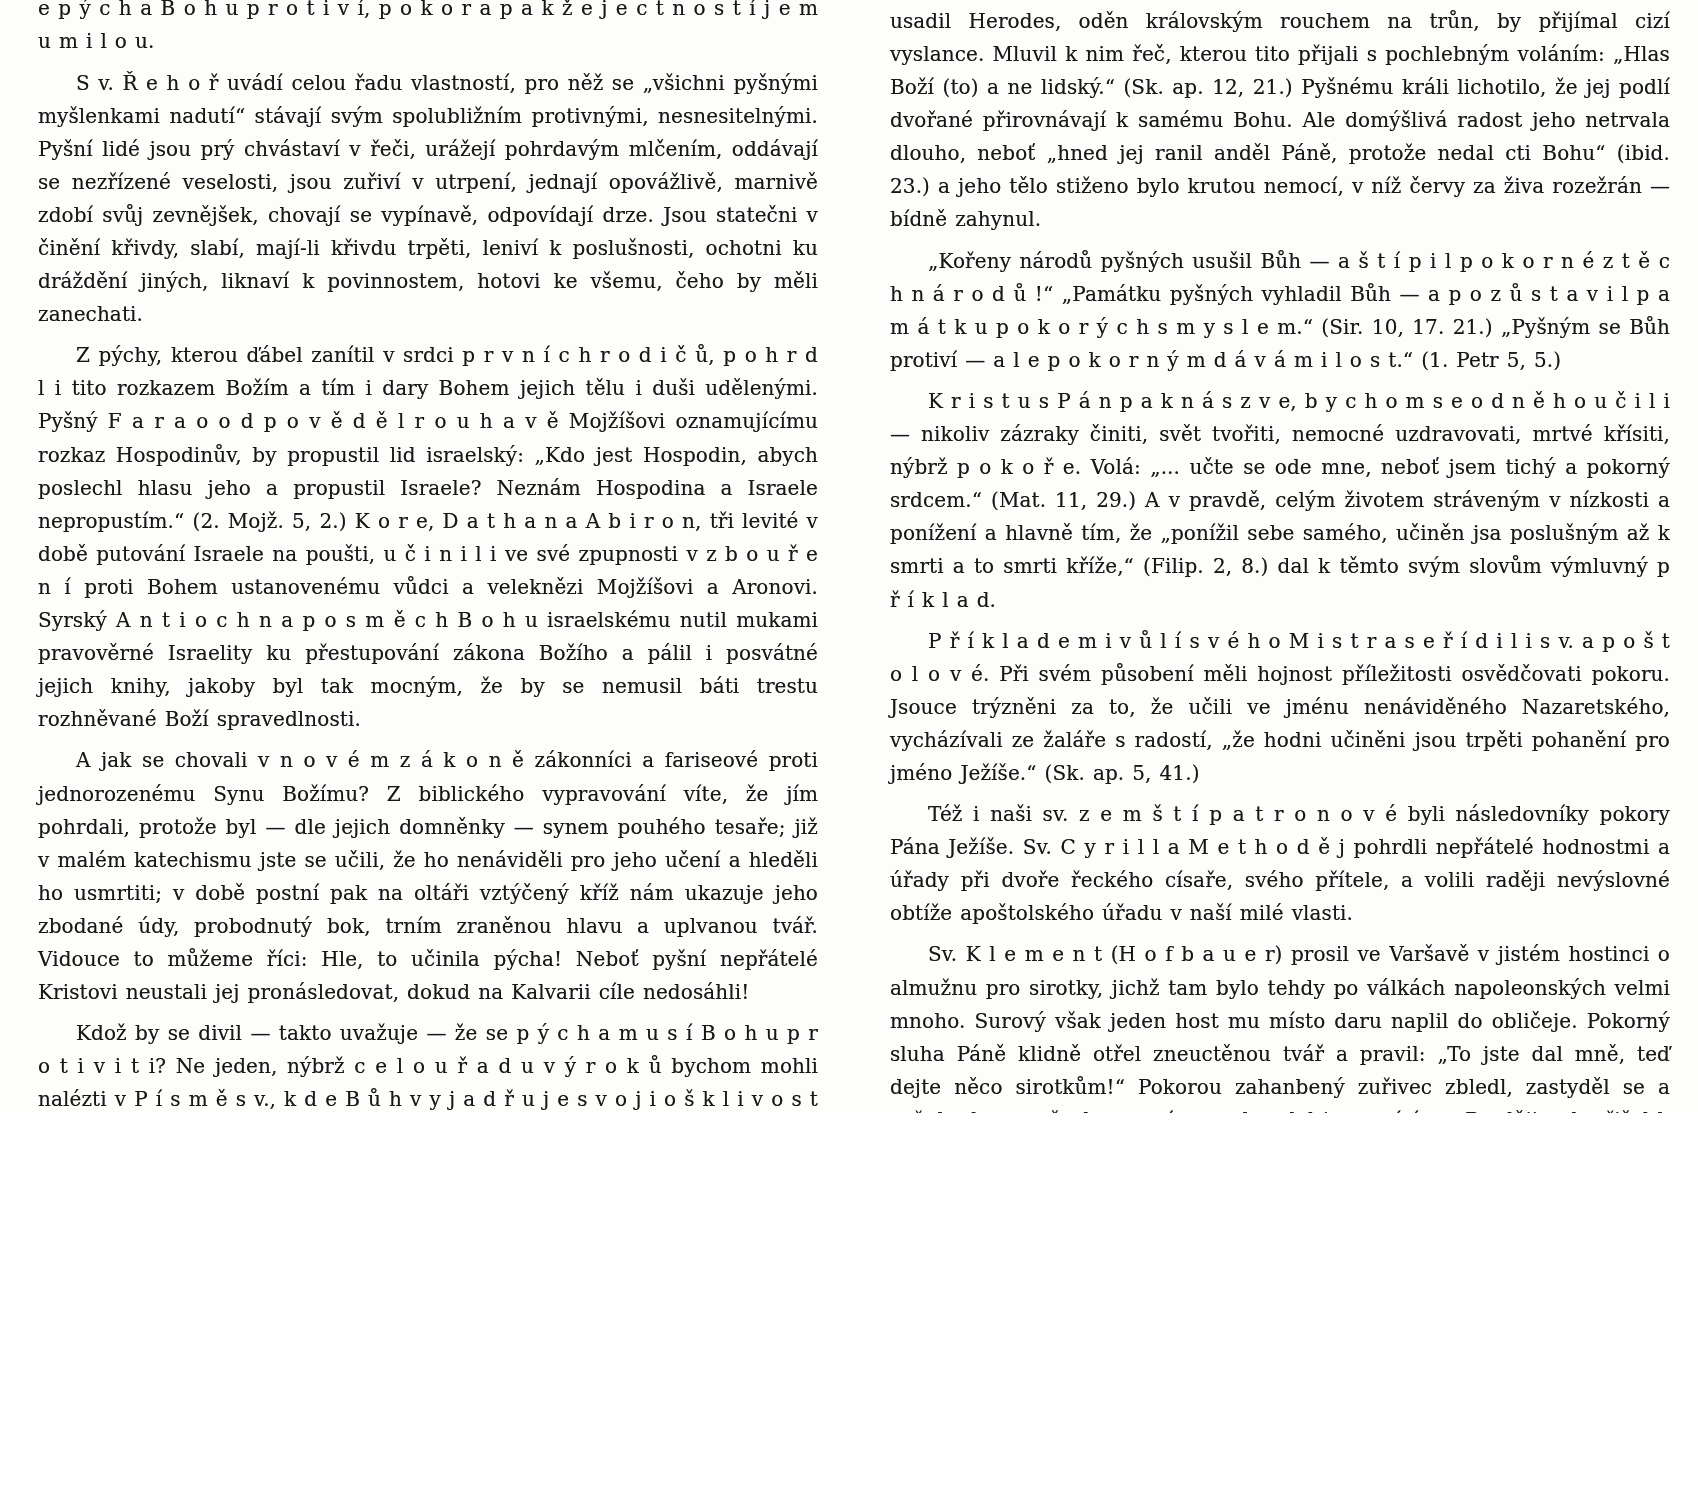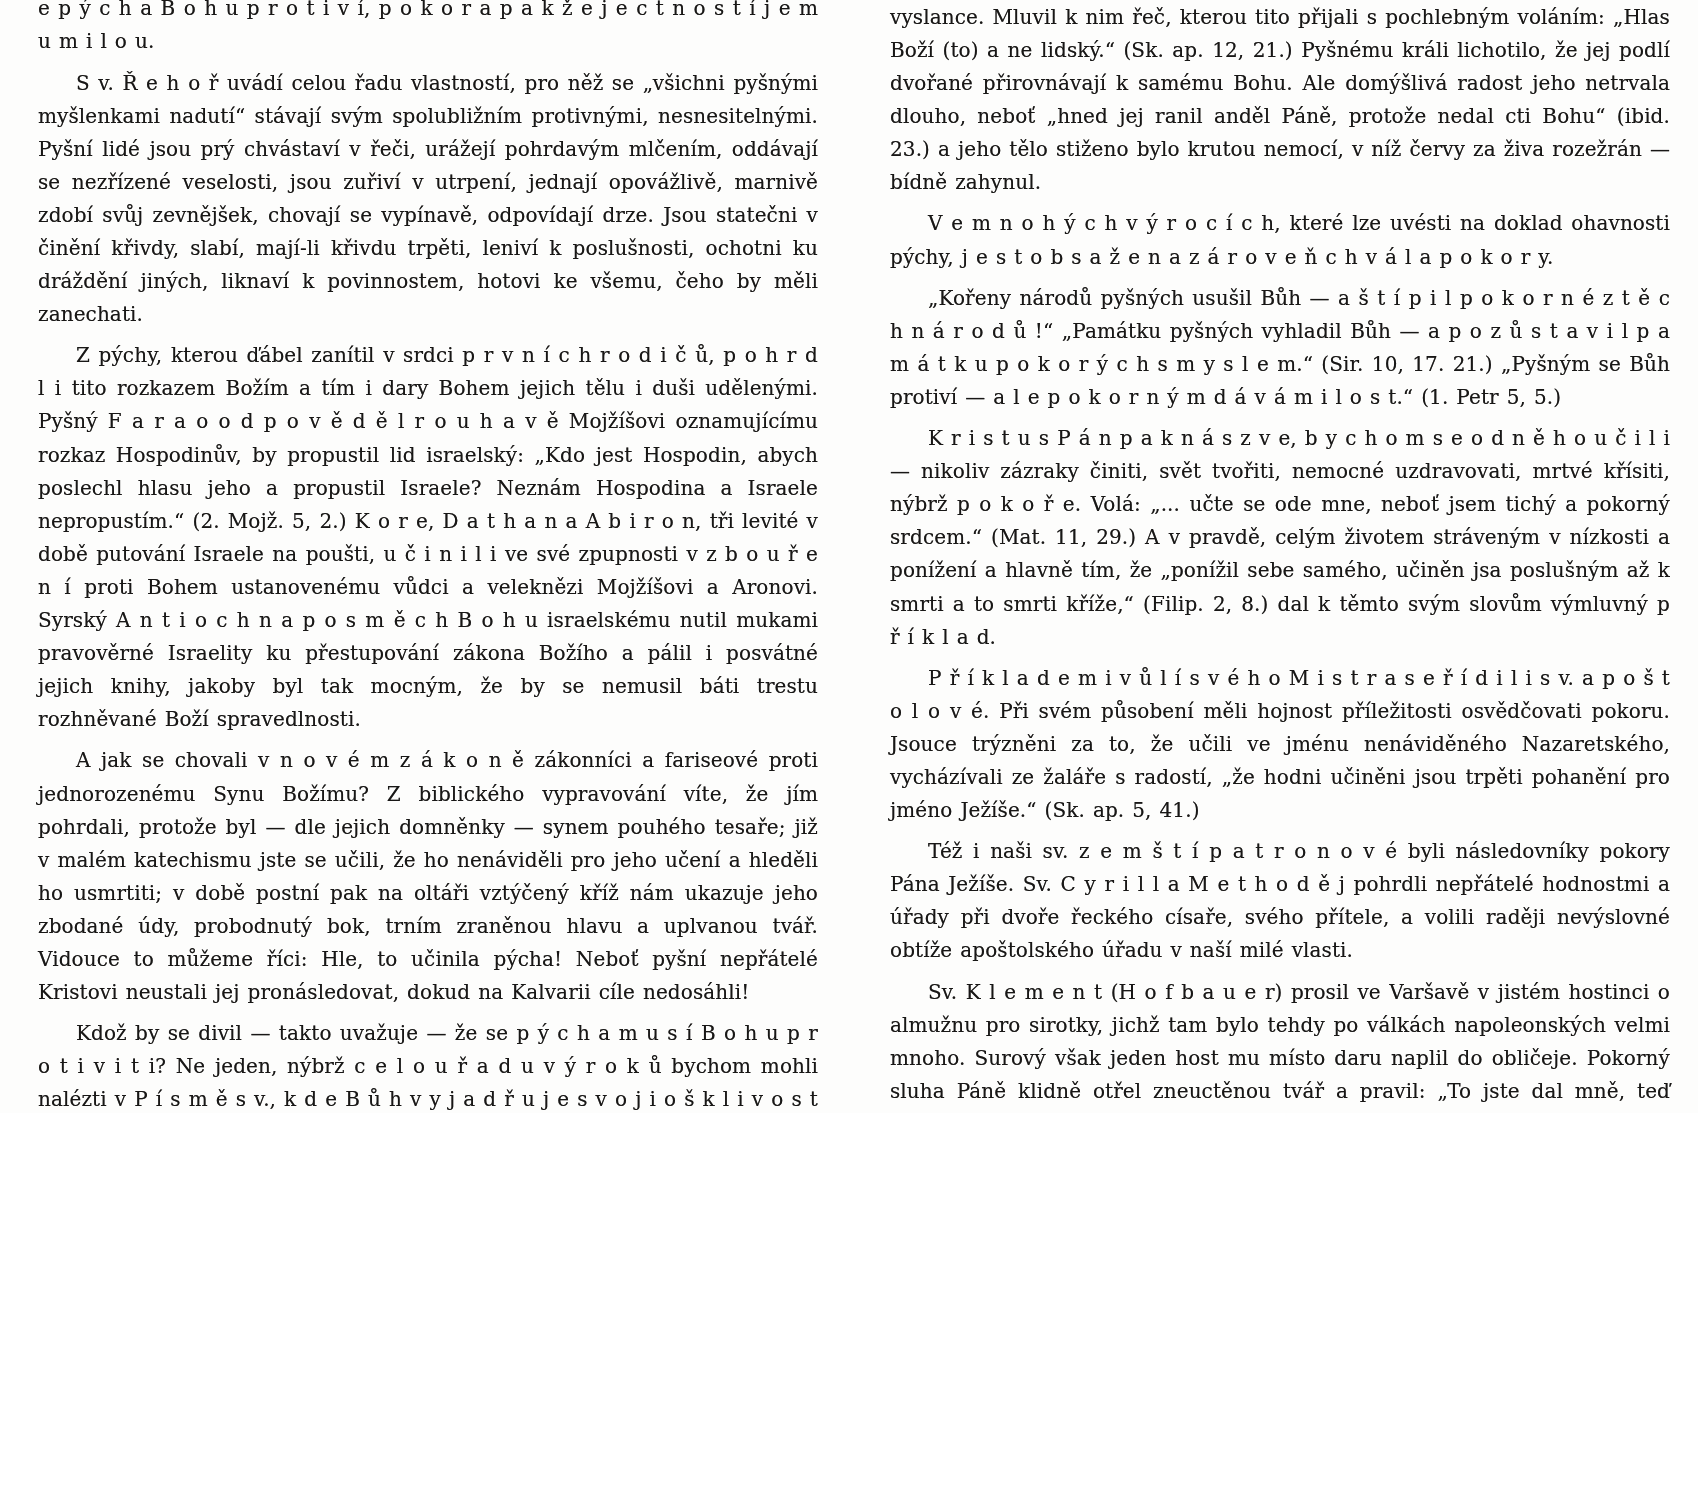--- a/index.html
+++ b/index.html
@@ -57,21 +57,20 @@
     <p class="para p-indent">S v. Ř e h o ř uvádí celou řadu vlastností, pro něž se „všichni pyšnými myšlenkami nadutí“ stávají svým spolubližním protivnými, nesnesitelnými. Pyšní lidé jsou prý chvástaví v řeči, urážejí pohrdavým mlčením, oddávají se nezřízené veselosti, jsou zuřiví v utrpení, jednají opovážlivě, marnivě zdobí svůj zevnějšek, chovají se vypínavě, odpovídají drze. Jsou statečni v činění křivdy, slabí, mají-li křivdu trpěti, leniví k poslušnosti, ochotni ku dráždění jiných, liknaví k povinnostem, hotovi ke všemu, čeho by měli zanechati.</p>
     <p class="para p-indent">Z pýchy, kterou ďábel zanítil v srdci p r v n í c h r o d i č ů, p o h r d l i tito rozkazem Božím a tím i dary Bohem jejich tělu i duši udělenými. Pyšný F a r a o o d p o v ě d ě l r o u h a v ě Mojžíšovi oznamujícímu rozkaz Hospodinův, by propustil lid israelský: „Kdo jest Hospodin, abych poslechl hlasu jeho a propustil Israele? Neznám Hospodina a Israele nepropustím.“ (2. Mojž. 5, 2.) K o r e, D a t h a n a A b i r o n, tři levité v době putování Israele na poušti, u č i n i l i ve své zpupnosti v z b o u ř e n í proti Bohem ustanovenému vůdci a veleknězi Mojžíšovi a Aronovi. Syrský A n t i o c h n a p o s m ě c h B o h u israelskému nutil mukami pravověrné Israelity ku přestupování zákona Božího a pálil i posvátné jejich knihy, jakoby byl tak mocným, že by se nemusil báti trestu rozhněvané Boží spravedlnosti.</p>
     <p class="para p-indent">A jak se chovali v n o v é m z á k o n ě zákonníci a fariseové proti jednorozenému Synu Božímu? Z biblického vypravování víte, že jím pohrdali, protože byl — dle jejich domněnky — synem pouhého tesaře; již v malém katechismu jste se učili, že ho nenáviděli pro jeho učení a hleděli ho usmrtiti; v době postní pak na oltáři vztýčený kříž nám ukazuje jeho zbodané údy, probodnutý bok, trním zraněnou hlavu a uplvanou tvář. Vidouce to můžeme říci: Hle, to učinila pýcha! Neboť pyšní nepřátelé Kristovi neustali jej pronásledovat, dokud na Kalvarii cíle nedosáhli!</p>
     <p class="para p-indent">Kdož by se divil — takto uvažuje — že se p ý c h a m u s í B o h u p r o t i v i t i? Ne jeden, nýbrž c e l o u ř a d u v ý r o k ů bychom mohli nalézti v P í s m ě s v., k d e B ů h v y j a d ř u j e s v o j i o š k l i v o s t n a d t o u t o n e p r a v o s t í. Jeden takový výrok ze Siracha jsem již uvedl z počátku. O něco dále čtu u téhož spisovatele: „Památku pyšných vyhladil Bůh.“ (10, 21.)</p>
 
   </div>
 
   <div class="page">
     <div class="page-header">— 48 —</div>
     <p class="para">usadil Herodes, oděn královským rouchem na trůn, by přijímal cizí vyslance. Mluvil k nim řeč, kterou tito přijali s pochlebným voláním: „Hlas Boží (to) a ne lidský.“ (Sk. ap. 12, 21.) Pyšnému králi lichotilo, že jej podlí dvořané přirovnávají k samému Bohu. Ale domýšlivá radost jeho netrvala dlouho, neboť „hned jej ranil anděl Páně, protože nedal cti Bohu“ (ibid. 23.) a jeho tělo stiženo bylo krutou nemocí, v níž červy za živa rozežrán — bídně zahynul.</p>
-    <p class="para p-indent">V e m n o h ý c h v ý r o c í c h, které lze uvésti na doklad ohavnosti pýchy, j e s t o b s a ž e n a z á r o v e ň c h v á l a p o k o r y.</p>
     <p class="para p-indent">„Kořeny národů pyšných usušil Bůh — a š t í p i l p o k o r n é z t ě c h n á r o d ů !“ „Památku pyšných vyhladil Bůh — a p o z ů s t a v i l p a m á t k u p o k o r ý c h s m y s l e m.“ (Sir. 10, 17. 21.) „Pyšným se Bůh protiví — a l e p o k o r n ý m d á v á m i l o s t.“ (1. Petr 5, 5.)</p>
     <p class="para p-indent">K r i s t u s P á n p a k n á s z v e, b y c h o m s e o d n ě h o u č i l i — nikoliv zázraky činiti, svět tvořiti, nemocné uzdravovati, mrtvé křísiti, nýbrž p o k o ř e. Volá: „... učte se ode mne, neboť jsem tichý a pokorný srdcem.“ (Mat. 11, 29.) A v pravdě, celým životem stráveným v nízkosti a ponížení a hlavně tím, že „ponížil sebe samého, učiněn jsa poslušným až k smrti a to smrti kříže,“ (Filip. 2, 8.) dal k těmto svým slovům výmluvný p ř í k l a d.</p>
     <p class="para p-indent">P ř í k l a d e m i v ů l í s v é h o M i s t r a s e ř í d i l i s v. a p o š t o l o v é. Při svém působení měli hojnost příležitosti osvědčovati pokoru. Jsouce trýzněni za to, že učili ve jménu nenáviděného Nazaretského, vycházívali ze žaláře s radostí, „že hodni učiněni jsou trpěti pohanění pro jméno Ježíše.“ (Sk. ap. 5, 41.)</p>
     <p class="para p-indent">Též i naši sv. z e m š t í p a t r o n o v é byli následovníky pokory Pána Ježíše. Sv. C y r i l l a M e t h o d ě j pohrdli nepřátelé hodnostmi a úřady při dvoře řeckého císaře, svého přítele, a volili raději nevýslovné obtíže apoštolského úřadu v naší milé vlasti.</p>
     <p class="para p-indent">Sv. K l e m e n t (H o f b a u e r) prosil ve Varšavě v jistém hostinci o almužnu pro sirotky, jichž tam bylo tehdy po válkách napoleonských velmi mnoho. Surový však jeden host mu místo daru naplil do obličeje. Pokorný sluha Páně klidně otřel zneuctěnou tvář a pravil: „To jste dal mně, teď dejte něco sirotkům!“ Pokorou zahanbený zuřivec zbledl, zastyděl se a vyňal z kapsy všechny peníze a odevzdal je prosícímu. Později pak přišel k světci k sv. zpovědi a stal se řádným křesťanem.</p>
 
   </div>
 
 </div>
 

